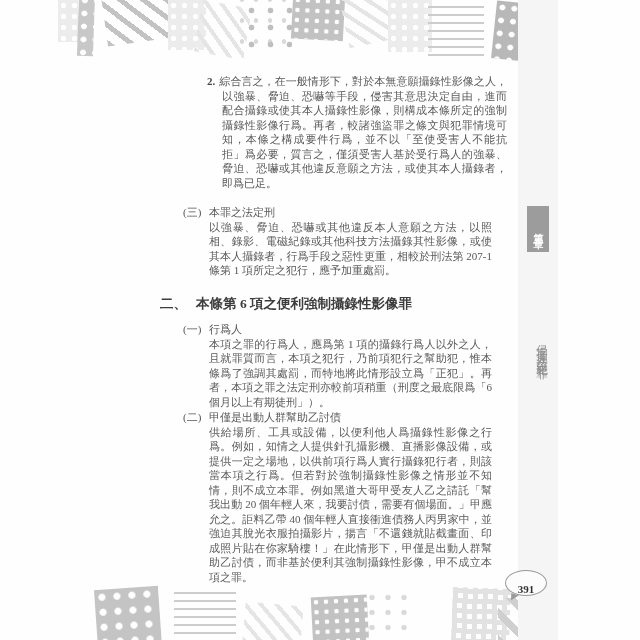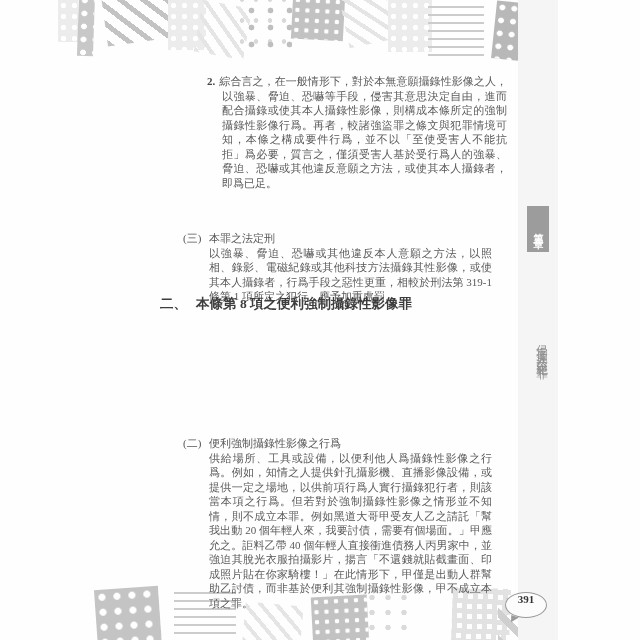--- a/index.html
+++ b/index.html
@@ -23,33 +23,33 @@
   
   #side-strip{position:absolute;left:518px;top:0;width:40px;height:640px;background:#f5f5f5;}
   #tab-box{position:absolute;left:527px;top:206px;width:22px;height:46px;background:#9c9c9c;color:#ffffff;
     writing-mode:vertical-rl;text-orientation:upright;font-size:10px;font-weight:bold;letter-spacing:3px;
     display:flex;align-items:center;justify-content:center;}
   #tab-title{position:absolute;left:527px;top:258px;width:22px;height:180px;color:#8f8f8f;
     writing-mode:vertical-rl;text-orientation:upright;font-size:11.5px;letter-spacing:3px;
     display:flex;justify-content:center;}
 
   
-  #page-bubble{position:absolute;left:505px;top:592px;width:40px;height:24px;background:#fcfcfc;
-    border:1.5px solid #9a9a9a;border-radius:50%;display:flex;align-items:flex-start;justify-content:center;
+  #page-bubble{position:absolute;left:505px;top:570px;width:40px;height:24px;background:#fcfcfc;
+    border:1.5px solid #9a9a9a;border-radius:50%;display:flex;align-items:flex-end;justify-content:center;
     font-size:11px;font-weight:bold;color:#333;z-index:5;}
   #page-bubble::after{content:"";position:absolute;left:4px;bottom:-6px;width:0;height:0;
     border-style:solid;border-width:7px 6px 0 2px;border-color:#9a9a9a transparent transparent transparent;
     transform:rotate(18deg);}
 
   
   .txt{color:#595959;font-size:11px;line-height:14.5px;}
   #item2{position:absolute;left:207px;top:74px;width:285px;padding-left:15px;text-indent:-15px;text-align:justify;}
   #item2 .num{font-weight:bold;color:#474747;padding-right:4px;}
 
-  .sect{position:absolute;left:183px;margin-top:26px;}
+  .sect{position:absolute;left:183px;}
   .sect .head-line{white-space:nowrap;}
   .sect .lbl{display:inline-block;width:26px;color:#565656;}
   .sect .stitle{color:#565656;}
   .sect .body{margin-left:26px;text-align:justify;}
   #sect3{top:205px;width:309px;}
   #sub1{top:322px;width:309px;}
   #sub2{top:410px;width:309px;}
 
   #heading2{position:absolute;left:160px;top:295px;width:340px;color:#3d3d3d;font-weight:bold;font-size:13.5px;line-height:18px;}
   #heading2 .hnum{padding-right:9px;}
@@ -88,31 +88,37 @@
   </div>
 
   <div id="item2" class="txt">
     <span class="num">2.</span><span>綜合言之，在一般情形下，對於本無意願攝錄性影像之人，以強暴、脅迫、恐嚇等手段，侵害其意思決定自由，進而配合攝錄或使其本人攝錄性影像，則構成本條所定的強制攝錄性影像行爲。再者，較諸強盜罪之條文與犯罪情境可知，本條之構成要件行爲，並不以「至使受害人不能抗拒」爲必要，質言之，僅須受害人基於受行爲人的強暴、脅迫、恐嚇或其他違反意願之方法，或使其本人攝錄者，即爲已足。</span>
   </div>
 
   <div id="sect3" class="sect txt">
     <div class="head-line">
       <span class="lbl">(三)</span><span class="stitle">本罪之法定刑</span>
     </div>
-    <div class="body">以強暴、脅迫、恐嚇或其他違反本人意願之方法，以照相、錄影、電磁紀錄或其他科技方法攝錄其性影像，或使其本人攝錄者，行爲手段之惡性更重，相較於刑法第 319-1 條第 1 項所定之犯行，應予加重處罰。</div>
+    <div class="body">以強暴、脅迫、恐嚇或其他違反本人意願之方法，以照相、錄影、電磁紀錄或其他科技方法攝錄其性影像，或使其本人攝錄者，行爲手段之惡性更重，相較於刑法第 207-1 條第 1 項所定之犯行，應予加重處罰。</div>
   </div>
 
   <div id="heading2">
-    <span class="hnum">二、</span><span>本條第 8 項之便利強制攝錄性影像罪</span>
+    <span class="hnum">二、</span><span>本條第 6 項之便利強制攝錄性影像罪</span>
   </div>
 
+  <div id="sub1" class="sect txt">
+    <div class="head-line">
+      <span class="lbl">(一)</span><span class="stitle">行爲人</span>
+    </div>
+    <div class="body">本項之罪的行爲人，應爲第 1 項的攝錄行爲人以外之人，且就罪質而言，本項之犯行，乃前項犯行之幫助犯，惟本條爲了強調其處罰，而特地將此情形設立爲「正犯」。再者，本項之罪之法定刑亦較前項稍重（刑度之最底限爲「6 個月以上有期徒刑」）。</div>
+  </div>
 
   <div id="sub2" class="sect txt">
     <div class="head-line">
-      <span class="lbl">(二)</span><span class="stitle">便利強制攝錄性影像之行爲</span>
+      <span class="lbl">(二)</span><span class="stitle">甲僅是出動人群幫助乙討債</span>
     </div>
     <div class="body">供給場所、工具或設備，以便利他人爲攝錄性影像之行爲。例如，知情之人提供針孔攝影機、直播影像設備，或提供一定之場地，以供前項行爲人實行攝錄犯行者，則該當本項之行爲。但若對於強制攝錄性影像之情形並不知情，則不成立本罪。例如黑道大哥甲受友人乙之請託「幫我出動 20 個年輕人來，我要討債，需要有個場面。」甲應允之。詎料乙帶 40 個年輕人直接衝進債務人丙男家中，並強迫其脫光衣服拍攝影片，揚言「不還錢就貼截畫面、印成照片貼在你家騎樓！」在此情形下，甲僅是出動人群幫助乙討債，而非基於便利其強制攝錄性影像，甲不成立本項之罪。</div>
   </div>
 
   <div id="page-bubble">
     <span>391</span>
   </div>
 
 </div>
 

